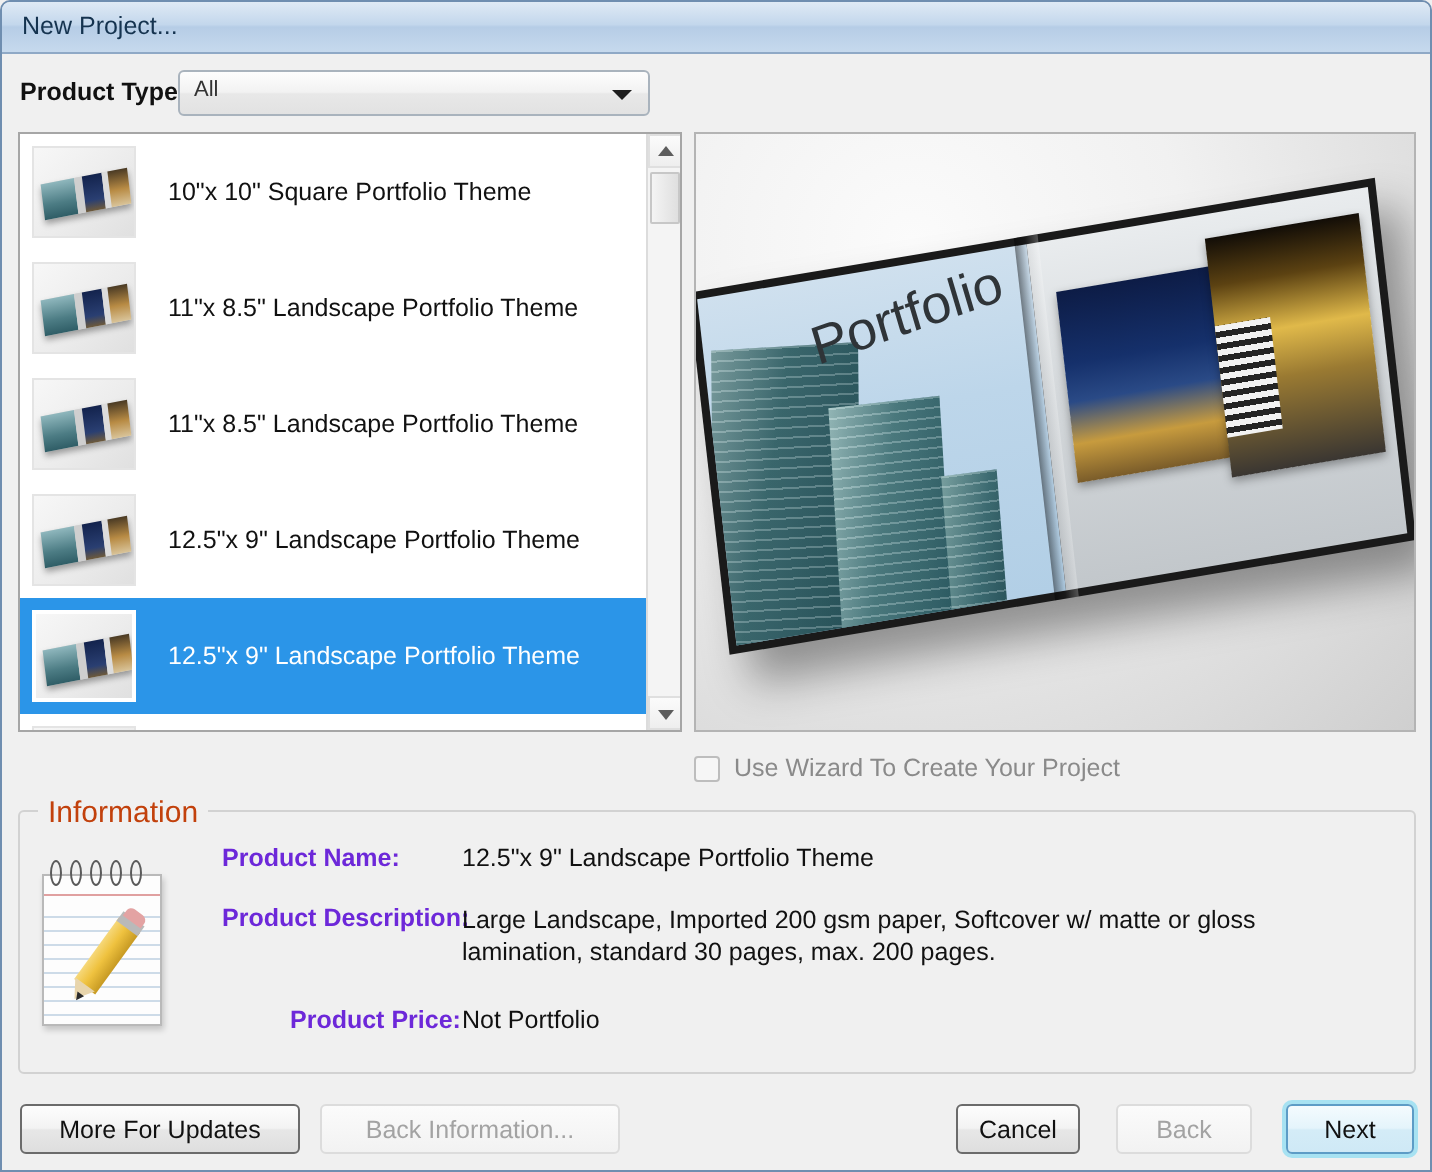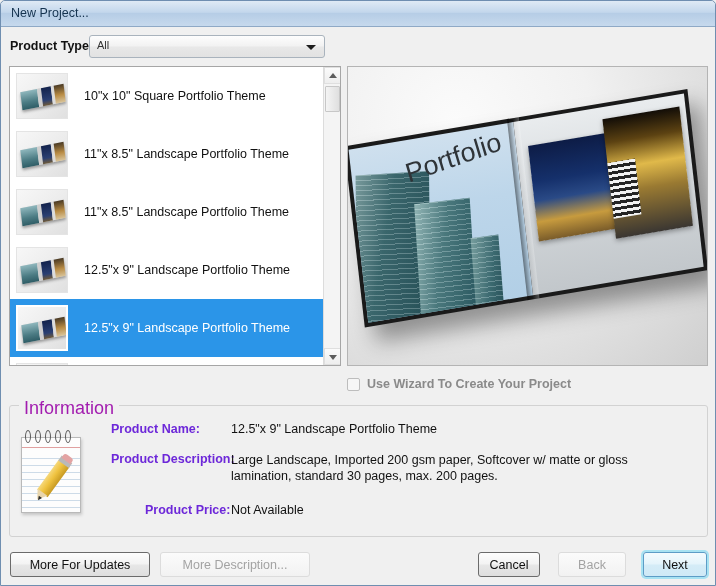--- a/index.html
+++ b/index.html
@@ -159,30 +159,30 @@
   }
   
   .wizrow{
     position:absolute;left:346px;top:374px;height:18px;
     display:flex;align-items:center;
   }
   .cbox{
     width:13px;height:13px;box-sizing:border-box;
     border:1px solid #bdbdbd;background:#f6f6f6;border-radius:2px;
   }
-  .wizlabel{margin-left:7px;font-size:12.5px;color:#8a8a8a;white-space:nowrap;font-weight:bold;}
+  .wizlabel{margin-left:7px;font-size:12.5px;color:#8a8a8a;white-space:nowrap;}
   
   .groupbox{
     position:absolute;left:8px;top:404px;width:699px;height:132px;
     box-sizing:border-box;
     border:1px solid #d2d2d2;border-radius:3px;
   }
   .grouptitle{
     position:absolute;left:18px;top:397px;padding:0 5px;
-    background:#f0f0f0;font-size:18px;color:#a21caf;
+    background:#f0f0f0;font-size:15px;color:#c2410c;
   }
   .notepad{
     position:absolute;left:18px;top:428px;width:66px;height:85px;
   }
   .np-body{
     position:absolute;left:2px;top:8px;width:60px;height:76px;
     background:#fdfdfd;border:1px solid #b9b9b9;box-sizing:border-box;
     box-shadow:1px 2px 3px rgba(0,0,0,.18);
     overflow:hidden;
   }
@@ -394,22 +394,22 @@
   </div>
 
   <div class="info-grid">
     <div class="info-label l1">Product Name:</div>
     <div class="info-value v1">12.5"x 9" Landscape Portfolio Theme</div>
 
     <div class="info-label l2">Product Description:</div>
     <div class="info-value v2">Large Landscape, Imported 200 gsm paper, Softcover w/ matte or gloss lamination, standard 30 pages, max. 200 pages.</div>
 
     <div class="info-label l3">Product Price:</div>
-    <div class="info-value v3">Not Available</div>
+    <div class="info-value v3">Not Portfolio</div>
   </div>
 
   <div class="btn default" id="btn-updates">More For Updates</div>
-  <div class="btn disabled" id="btn-moreinfo">More Description...</div>
+  <div class="btn disabled" id="btn-moreinfo">Back Information...</div>
   <div class="btn default" id="btn-cancel">Cancel</div>
   <div class="btn disabled" id="btn-back">Back</div>
   <div class="btn focus" id="btn-next">Next</div>
 
 </div>
 
 </body></html>

